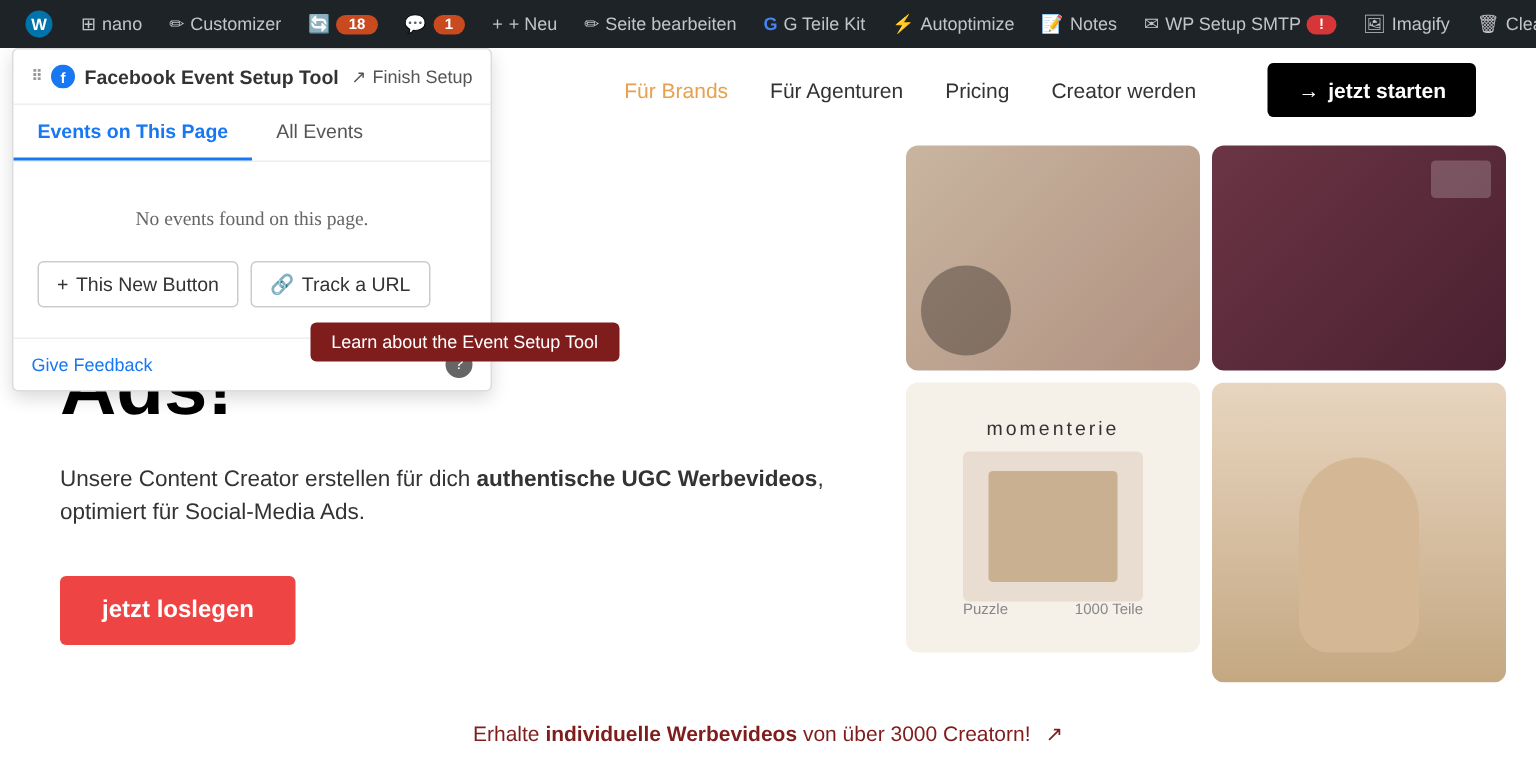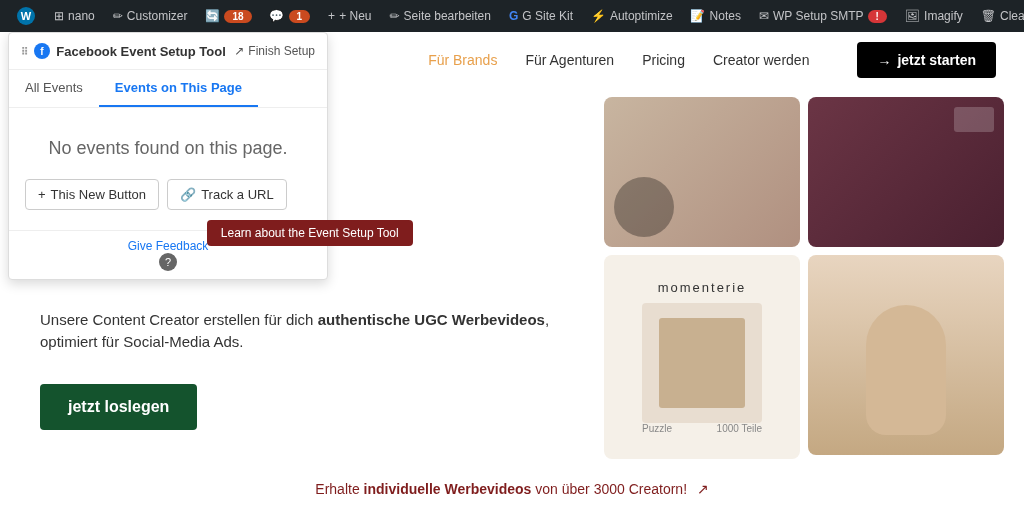--- a/index.html
+++ b/index.html
@@ -50,21 +50,21 @@
 
     
     .site-nav {
       position: absolute;
       top: 0;
       left: 0;
       right: 0;
       height: 55px;
       display: flex;
       align-items: center;
-      padding: 0 28px;
+      padding: 0 40px;
       background: #fff;
       z-index: 5;
     }
     .site-nav-links {
       display: flex;
       gap: 28px;
       align-items: center;
       margin-left: auto;
     }
     .site-nav-link {
@@ -110,21 +110,21 @@
       margin-bottom: 20px;
     }
     .hero-subtext {
       font-size: 15px;
       color: #333;
       line-height: 1.5;
       margin-bottom: 30px;
     }
     .hero-subtext strong { font-weight: 700; }
     .hero-btn {
-      background: #14532d;
+      background: #ef4444;
       color: #fff;
       padding: 14px 28px;
       border-radius: 4px;
       font-size: 16px;
       font-weight: 700;
       cursor: pointer;
       display: inline-block;
     }
 
     
@@ -139,21 +139,21 @@
       gap: 8px;
     }
     .img-placeholder {
       border-radius: 8px;
       overflow: hidden;
     }
     .img-1 { background: #c8b8a2; height: 150px; border-radius: 8px; }
     .img-2 { background: #8b4a5c; height: 150px; border-radius: 8px; }
     .img-3 {
       background: #f5f0e8;
-      height: 204px;
+      height: 180px;
       border-radius: 8px;
       display: flex;
       flex-direction: column;
       align-items: center;
       justify-content: center;
       font-size: 11px;
       color: #555;
       text-align: center;
       padding: 23px;
     }
@@ -247,22 +247,23 @@
       font-weight: 600;
     }
 
     
     .fb-panel-body {
       padding: 20px 16px;
       text-align: center;
     }
     .fb-no-events {
       color: #666;
-      font-size: 18px;
+      font-size: 13px;
       padding: 10px 0 20px;
+      font-family: Liberation Serif, serif;
     }
 
     
     .fb-panel-actions {
       display: flex;
       gap: 8px;
       margin-bottom: 0;
     }
     .fb-btn {
       display: flex;
@@ -292,21 +293,20 @@
       z-index: 60;
     }
 
     
     .fb-panel-footer {
       display: flex;
       align-items: center;
       justify-content: space-between;
       padding: 8px 12px;
       border-top: 1px solid #eee;
-      flex-direction: column;
     }
     .fb-feedback-link {
       color: #1877f2;
       font-size: 12px;
       cursor: pointer;
       text-decoration: none;
     }
     .fb-help-icon {
       width: 18px;
       height: 18px;
@@ -349,21 +349,21 @@
   <div class="admin-bar-item">
     <span>+</span>
     <span>+ Neu</span>
   </div>
   <div class="admin-bar-item">
     <span>✏</span>
     <span>Seite bearbeiten</span>
   </div>
   <div class="admin-bar-item">
     <span style="font-weight:bold;color:#4285F4">G</span>
-    <span>G Site Kit</span>
+    <span>G Teile Kit</span>
   </div>
   <div class="admin-bar-item">
     <span>⚡</span>
     <span>Autoptimize</span>
   </div>
   <div class="admin-bar-item">
     <span>📝</span>
     <span>Notes</span>
   </div>
   <div class="admin-bar-item">
@@ -454,22 +454,22 @@
       </svg>
       <span>Facebook Event Setup Tool</span>
     </div>
     <button class="fb-finish-btn">
       <span>↗</span>
       <span>Finish Setup</span>
     </button>
   </div>
 
   <div class="fb-tabs">
+    <div class="fb-tab active">Events on This Page</div>
     <div class="fb-tab">All Events</div>
-    <div class="fb-tab active">Events on This Page</div>
   </div>
 
   <div class="fb-panel-body">
     <div class="fb-no-events">No events found on this page.</div>
 
     <div class="fb-panel-actions" style="position:relative;">
       <button class="fb-btn">
         <span>+</span>
         <span>This New Button</span>
       </button>

